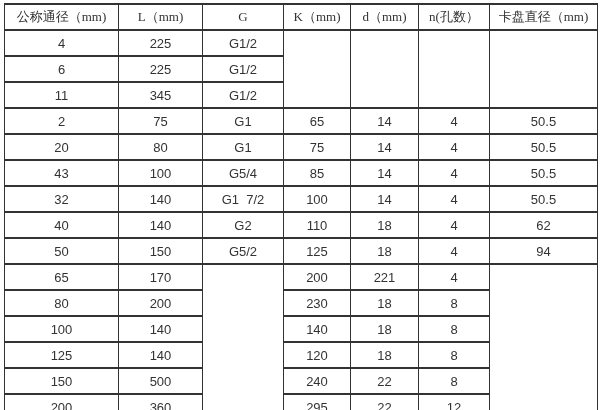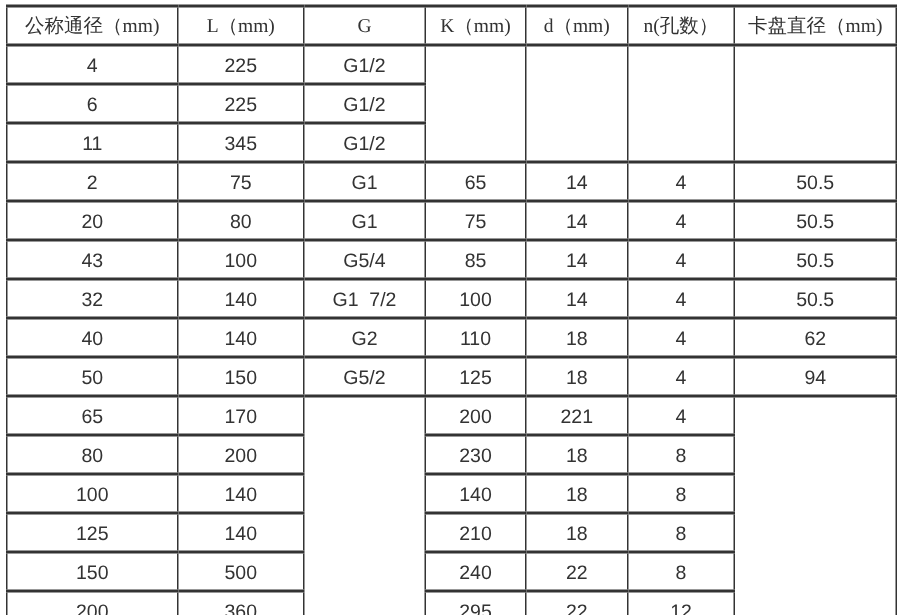--- a/index.html
+++ b/index.html
@@ -156,21 +156,21 @@
     <tr>
       <td>100</td>
       <td>140</td>
       <td>140</td>
       <td>18</td>
       <td>8</td>
     </tr>
     <tr>
       <td>125</td>
       <td>140</td>
-      <td>210</td>
+      <td>120</td>
       <td>18</td>
       <td>8</td>
     </tr>
     <tr>
       <td>150</td>
       <td>500</td>
       <td>240</td>
       <td>22</td>
       <td>8</td>
     </tr>

